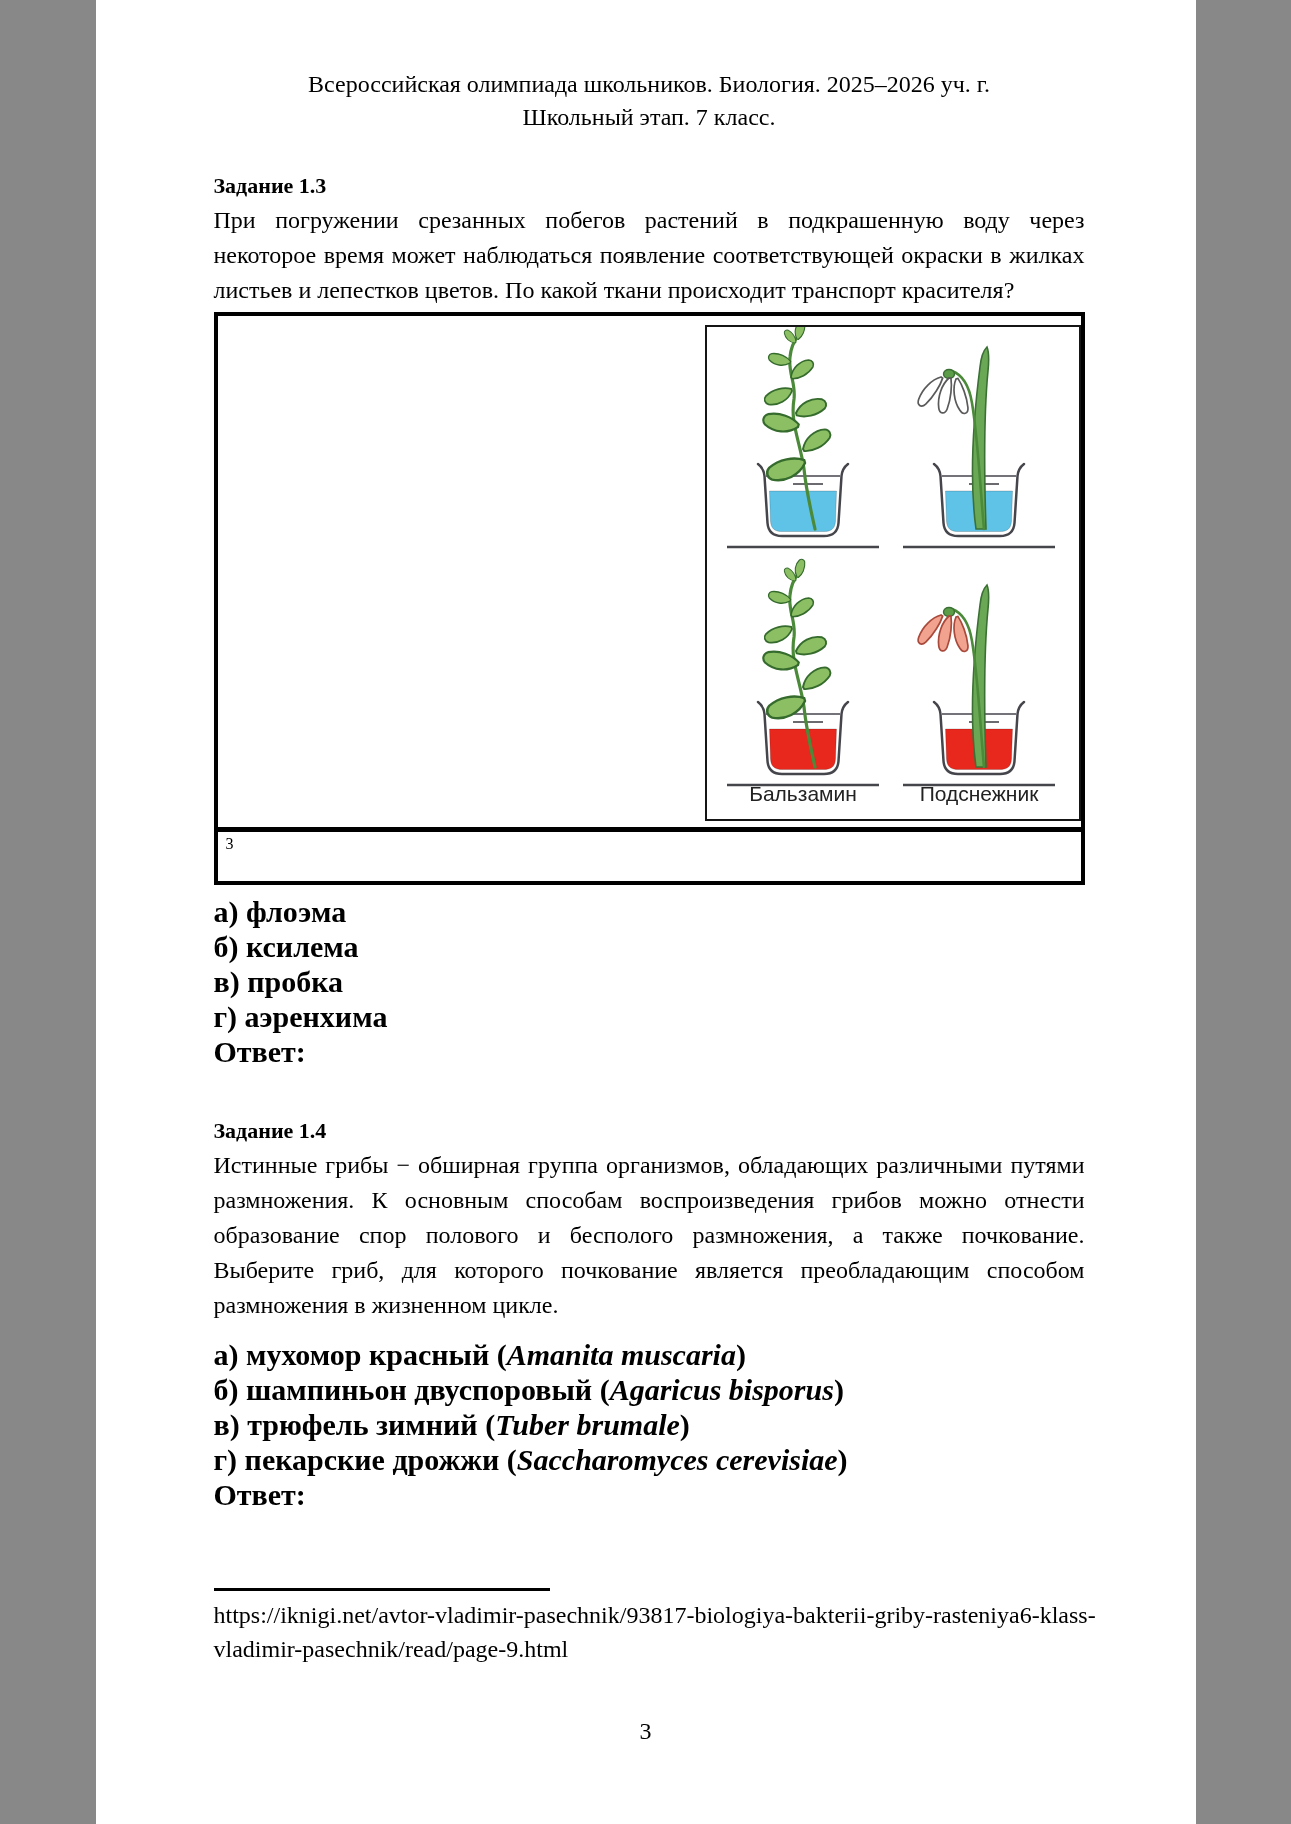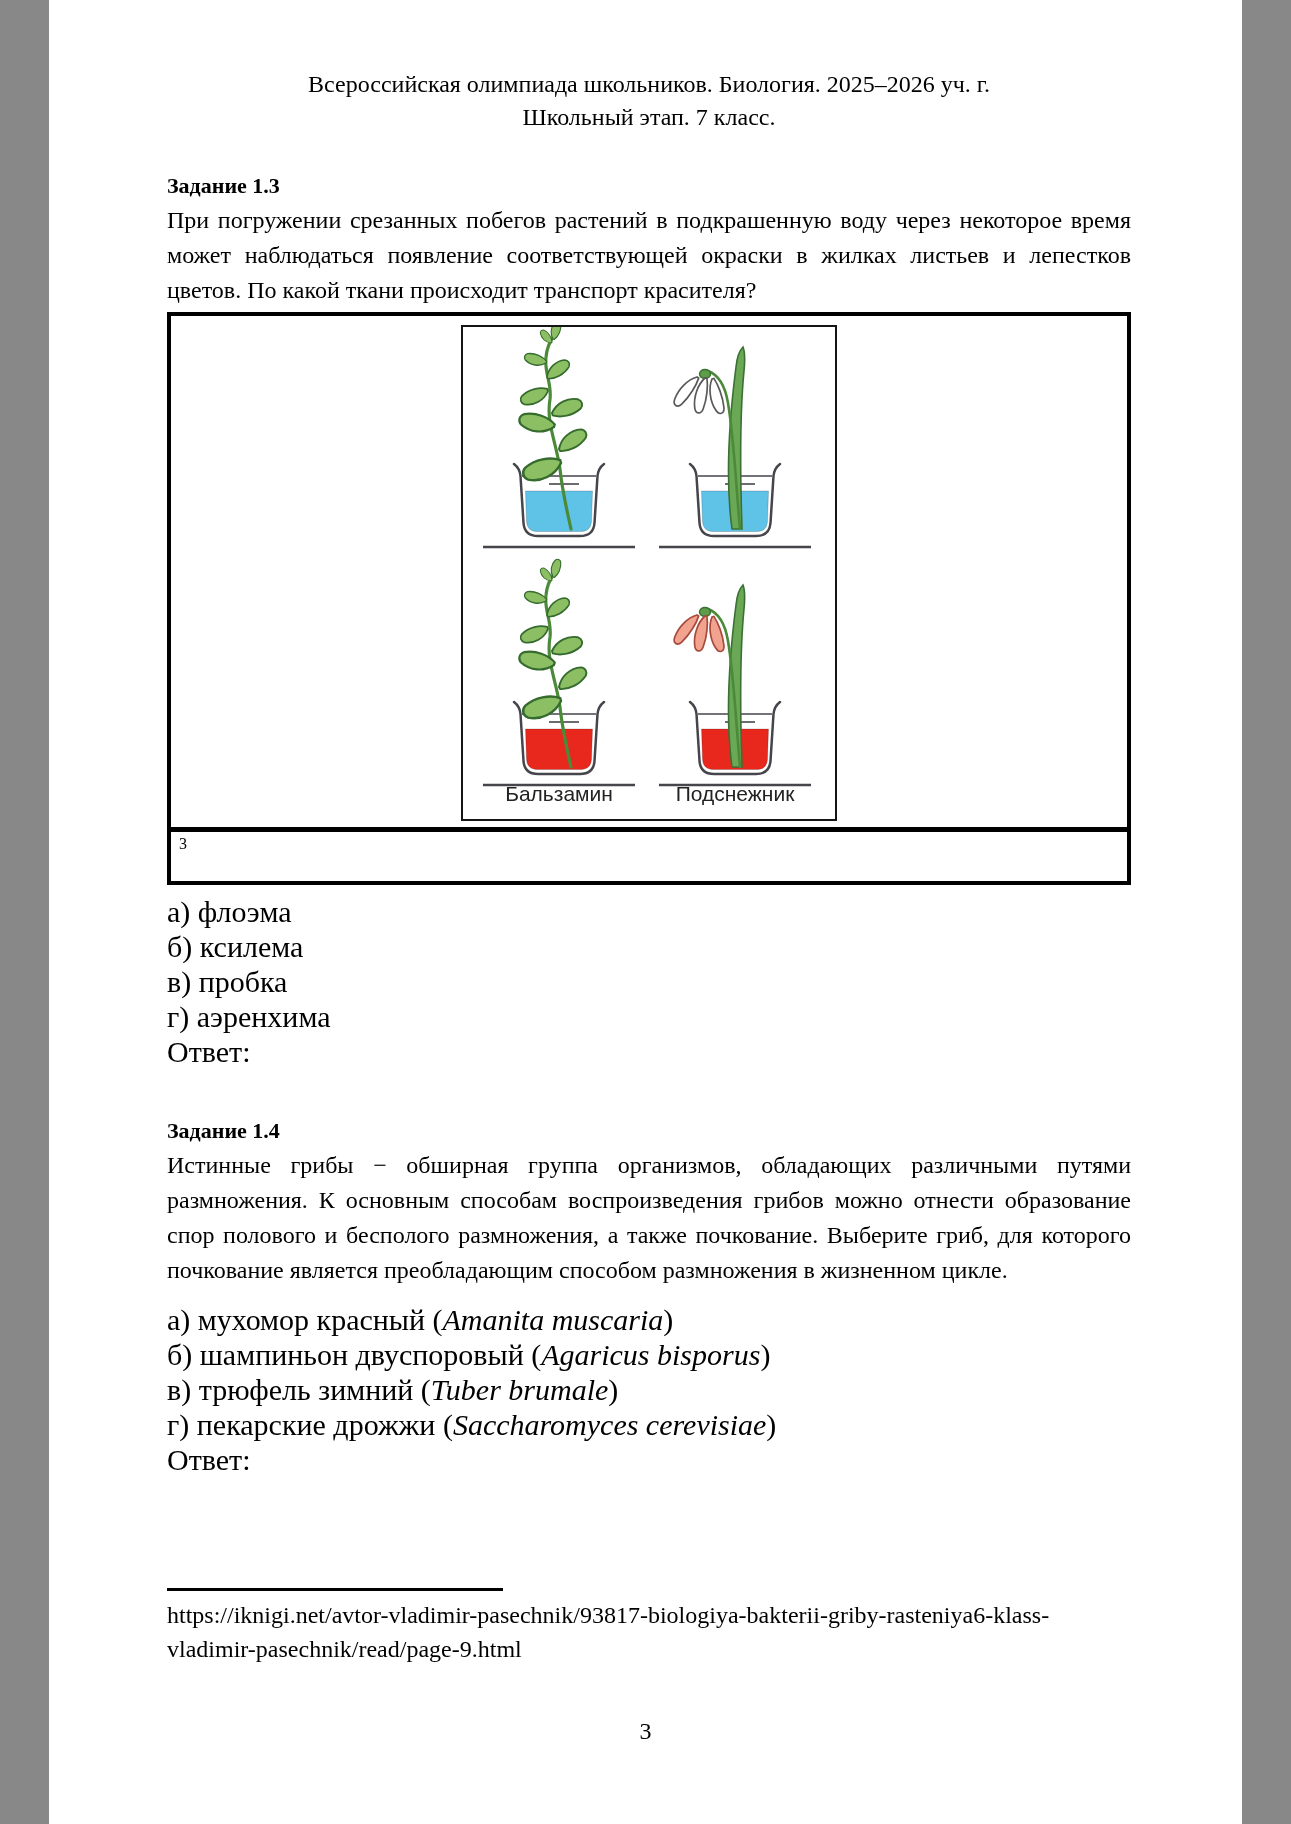--- a/index.html
+++ b/index.html
@@ -1,32 +1,32 @@
 <!DOCTYPE html>
 <html><head>
 <meta charset="utf-8">
 <style>
   html,body{margin:0;padding:0;background:#888;}
   .page{
-    position:relative;width:1193px;height:1824px;background:#ffffff;
+    position:relative;width:1100px;height:1824px;background:#ffffff;
     font-family:"Liberation Serif","DejaVu Serif",serif;color:#000;
     box-sizing:border-box;padding:68px 111px 0 118px;margin:0 auto;overflow:hidden;
   }
   .header{text-align:center;font-size:24px;line-height:33px;}
   .task-title{font-weight:bold;font-size:22px;line-height:35px;}
   .mt-first{margin-top:34px;}
   .task-body{font-size:24px;line-height:35px;text-align:justify;text-align-last:left;}
   .figure-box{margin-top:4px;border:4px solid #000;}
-  .fig-area{height:511px;display:flex;justify-content:center;align-items:flex-start;
+  .fig-area{height:511px;display:flex;justify-content:flex-end;align-items:flex-start;
             padding-top:9px;box-sizing:border-box;}
   .fig-frame{width:372px;height:492px;border:2px solid #151515;line-height:0;background:#fff;}
   .fig-divider{border-top:5px solid #000;}
   .fig-strip{height:49px;box-sizing:border-box;padding:3px 0 0 8px;font-size:16px;line-height:18px;}
   .options{margin-top:9px;font-size:30px;line-height:35px;}
-  .options div{white-space:pre-wrap;}
+  .options div{white-space:pre-wrap;font-weight:bold;}
   .sec2-title{margin-top:44px;}
   .options-gap{margin-top:14px;}
   .latin{font-style:italic;}
   .footnote{position:absolute;left:118px;top:1588px;width:1062px;font-size:24px;line-height:34px;}
   .footnote-rule{width:336px;border-top:3px solid #000;margin-bottom:7px;}
   .footnote sup{font-size:17px;}
   .pagenum{position:absolute;top:1718px;left:0;width:100%;text-align:center;font-size:24px;}
   svg text{font-family:"Liberation Sans","DejaVu Sans",sans-serif;}
 </style>
 </head>

